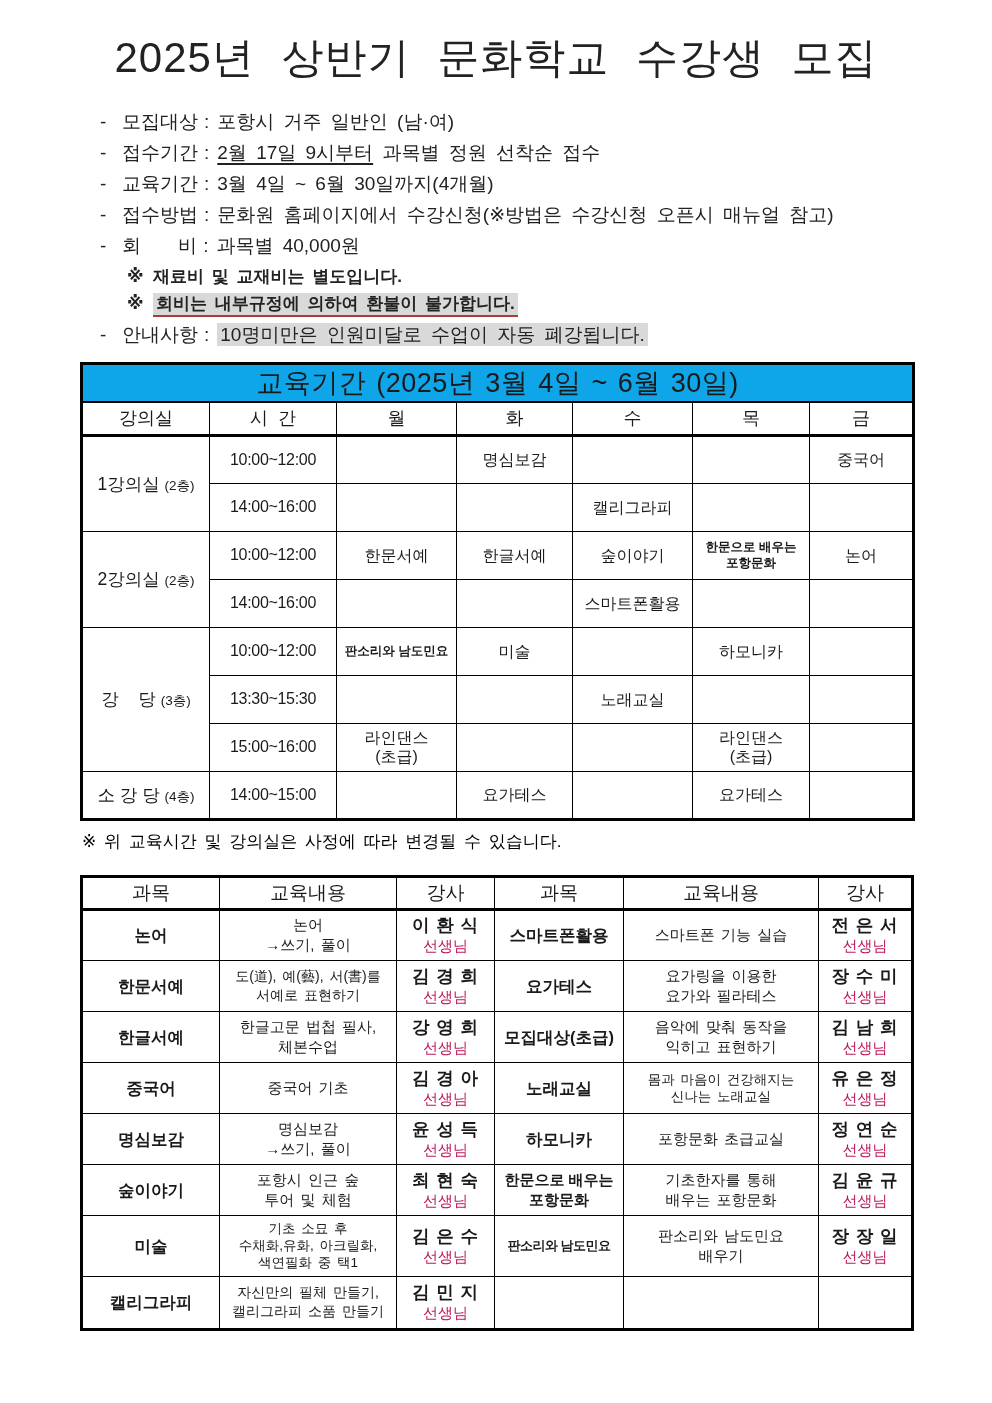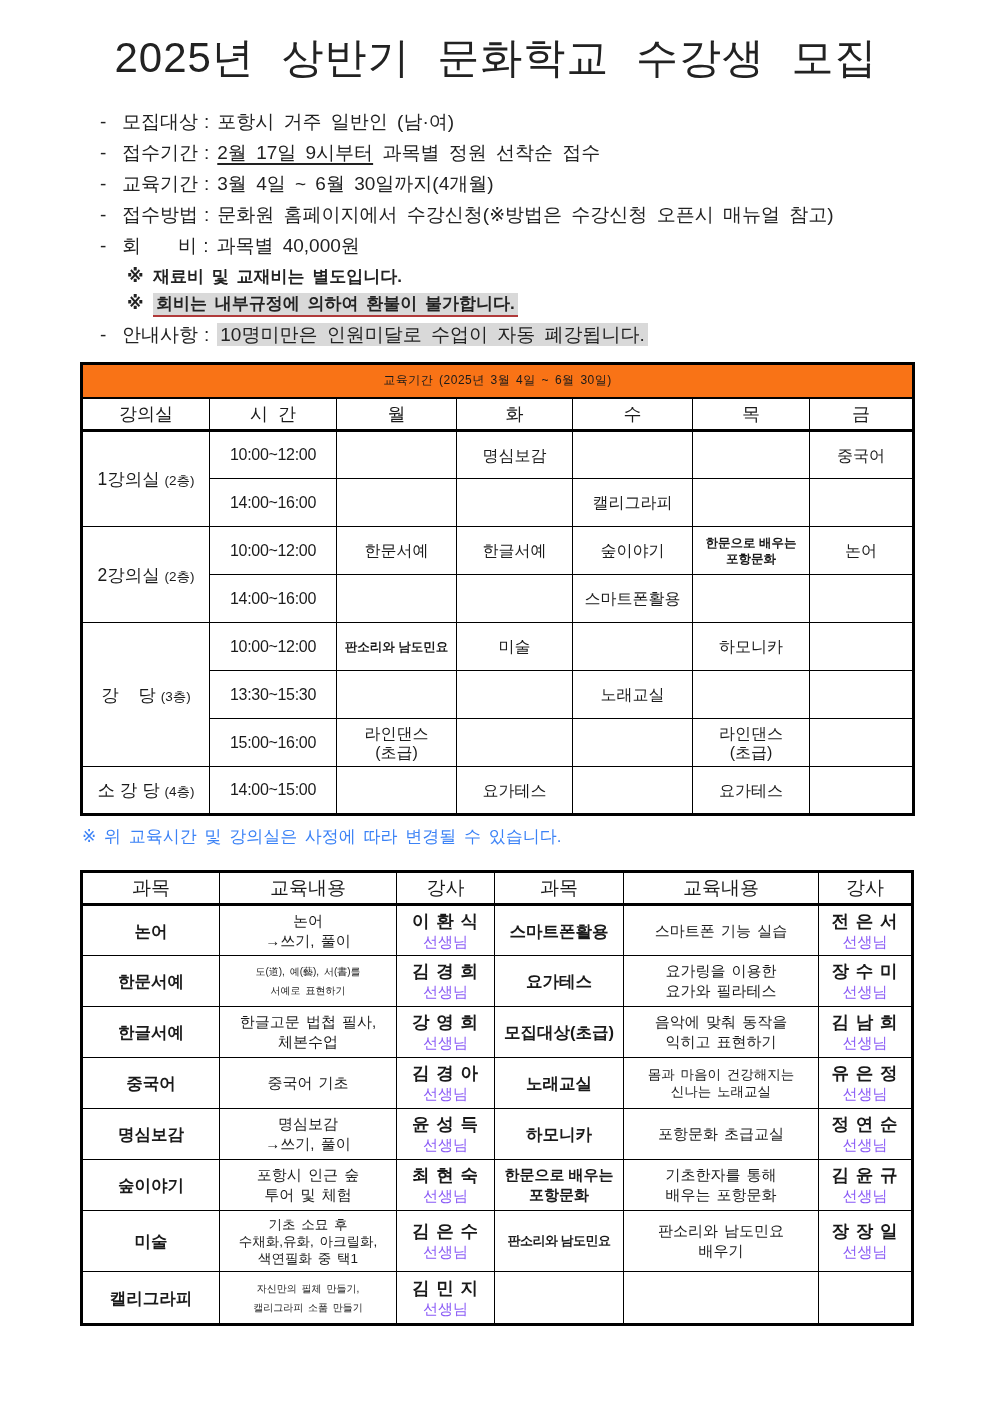--- a/index.html
+++ b/index.html
@@ -37,49 +37,49 @@
   .sub-note .ref-mark { display: inline-block; width: 26px; }
 
   
   table { border-collapse: collapse; table-layout: fixed; margin-left: 80px; background: #fff; }
   td { border: 1px solid #000; text-align: center; vertical-align: middle; overflow: hidden; }
   .tbl { border: 3px solid #000; }
 
   
   .schedule { width: 832px; margin-top: 12px; }
   .schedule .caption-row td {
-    background: #f97316; height: 34px;
-    font-size: 12px; letter-spacing: 0.5px; word-spacing: 2px;
+    background: #0ea5e9; height: 34px;
+    font-size: 27px; letter-spacing: 0.5px; word-spacing: 2px;
     border-bottom: 2px solid #000;
   }
   .schedule .head-row td { height: 33px; font-size: 18px; border-bottom: 3px solid #000; white-space: pre; }
   .schedule tr.body { height: 48px; }
   .room-cell { font-size: 17.5px; white-space: pre; }
   .room-floor { font-size: 13.5px; }
   .time-cell { font-size: 16px; letter-spacing: -0.3px; }
   .day-cell { font-size: 16px; white-space: pre-line; line-height: 19px; }
   .day-cell.small { font-size: 12.5px; font-weight: 700; line-height: 16px; }
 
-  .footnote { margin: 9px 0 0 82px; font-size: 17px; word-spacing: 3px; color: #3b82f6; }
+  .footnote { margin: 9px 0 0 82px; font-size: 17px; word-spacing: 3px; color: #000000; }
 
   
   .courses { width: 831px; margin-top: 22px; }
   .courses .head-row td { height: 33px; font-size: 19px; font-weight: 400; border-bottom: 3px solid #000; }
   .courses tr.crow { height: 51px; }
   .courses tr.tall { height: 61px; }
   .courses tr.last { height: 53px; }
   .subj { font-size: 16.5px; font-weight: 700; white-space: pre-line; line-height: 20px; }
   .subj.smsub { font-size: 13px; letter-spacing: -0.5px; }
   .subj.sm15 { font-size: 15px; }
   .cont { font-size: 15px; white-space: pre-line; line-height: 20px; word-spacing: 2px; }
   .cont.sm { font-size: 13.5px; line-height: 17px; }
-  .cont.sm14 { font-size: 10px; line-height: 19px; }
+  .cont.sm14 { font-size: 14px; line-height: 19px; }
   .teach { padding: 2px 0; }
   .t-name { font-size: 17.5px; font-weight: 700; line-height: 22px; letter-spacing: 1px; }
-  .t-sfx { font-size: 15px; line-height: 20px; color: #8b5cf6; }
+  .t-sfx { font-size: 15px; line-height: 20px; color: #be185d; }
 </style>
 </head>
 <body>
 
 <div class="page">
 
   <h1 class="title">2025년 상반기 문화학교 수강생 모집</h1>
 
   <div class="bullets">
     <div class="b-line">

